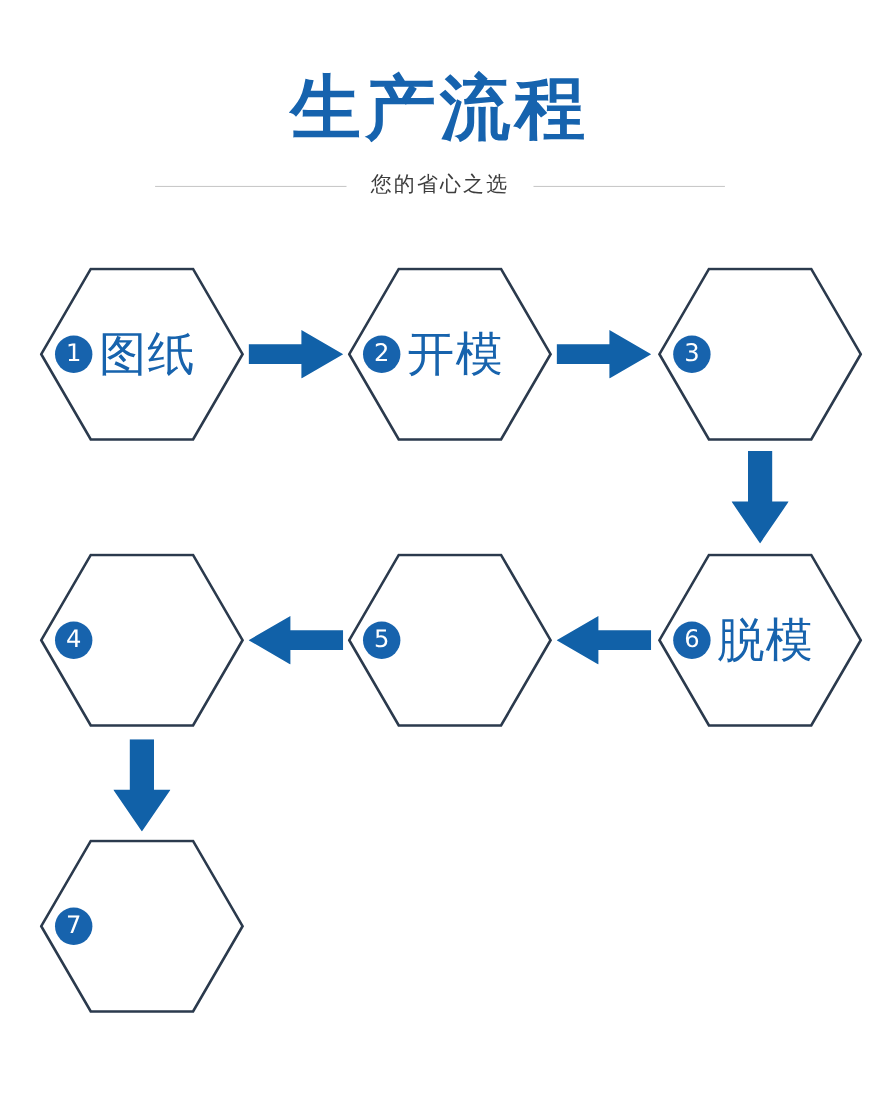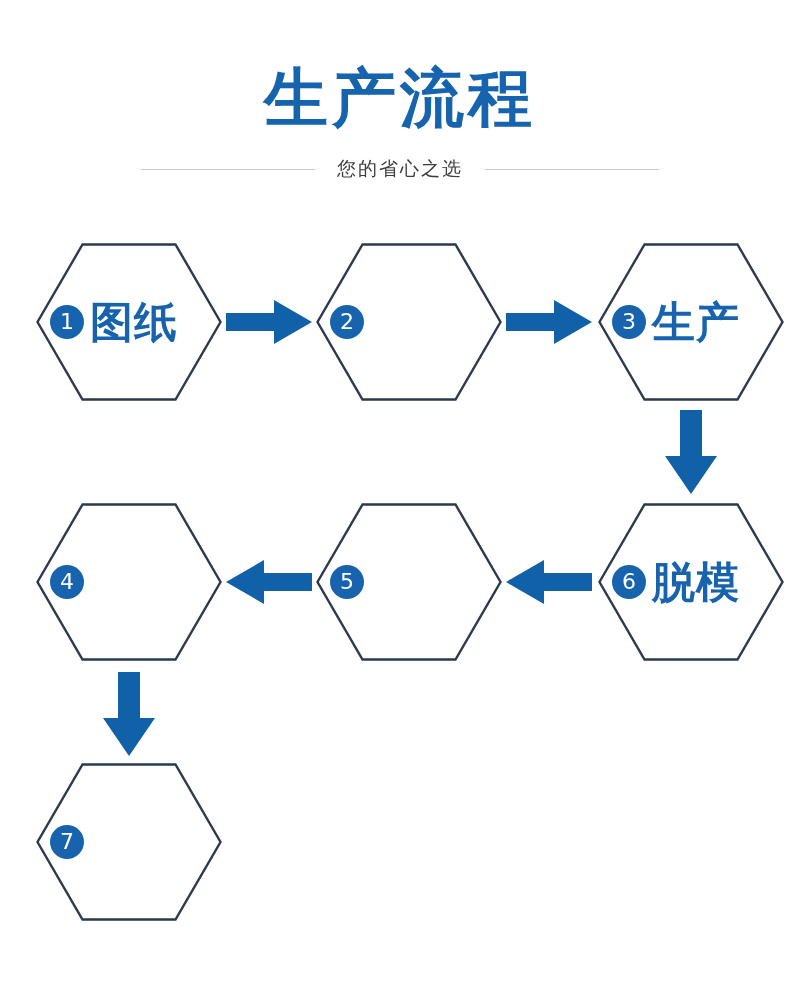--- a/index.html
+++ b/index.html
@@ -54,21 +54,20 @@
     font-weight:normal;
     margin-right:6px;
     font-family:"DejaVu Sans",sans-serif;
   }
   .step-label {
     flex:0 0 auto;
     font-size:43px; line-height:50px;
     color:#1763ad;
     letter-spacing:1px;
     white-space:nowrap;
-    font-weight:bold;
   }
 
   
   #hex-1 { left:36px;  top:243px; }
   #hex-2 { left:316px; top:243px; }
   #hex-3 { left:598px; top:243px; }
   #hex-4 { left:36px;  top:503px; }
   #hex-5 { left:316px; top:503px; }
   #hex-6 { left:598px; top:503px; }
   #hex-7 { left:36px;  top:763px; }
@@ -111,30 +110,30 @@
       <div class="step-label">图纸</div>
     </div>
   </div>
 
   <div class="hex" id="hex-2">
     <svg class="hex-shape" viewBox="0 0 186 158">
       <polygon points="46.5,1.5 139.5,1.5 184.5,79 139.5,156.5 46.5,156.5 1.5,79" fill="#ffffff" stroke="#2b3a4d" stroke-width="2.4"></polygon>
     </svg>
     <div class="hex-body">
       <div class="step-num">2</div>
+      <div class="step-label">开模</div>
     </div>
   </div>
 
   <div class="hex" id="hex-3">
     <svg class="hex-shape" viewBox="0 0 186 158">
       <polygon points="46.5,1.5 139.5,1.5 184.5,79 139.5,156.5 46.5,156.5 1.5,79" fill="#ffffff" stroke="#2b3a4d" stroke-width="2.4"></polygon>
     </svg>
     <div class="hex-body">
       <div class="step-num">3</div>
-      <div class="step-label">生产</div>
     </div>
   </div>
 
   <div class="hex" id="hex-4">
     <svg class="hex-shape" viewBox="0 0 186 158">
       <polygon points="46.5,1.5 139.5,1.5 184.5,79 139.5,156.5 46.5,156.5 1.5,79" fill="#ffffff" stroke="#2b3a4d" stroke-width="2.4"></polygon>
     </svg>
     <div class="hex-body">
       <div class="step-num">4</div>
     </div>

